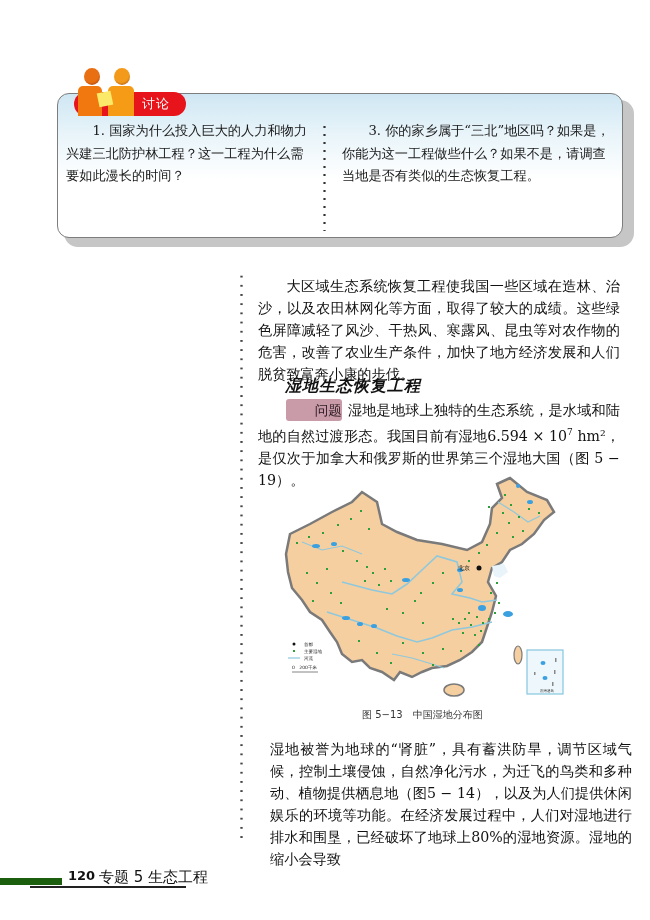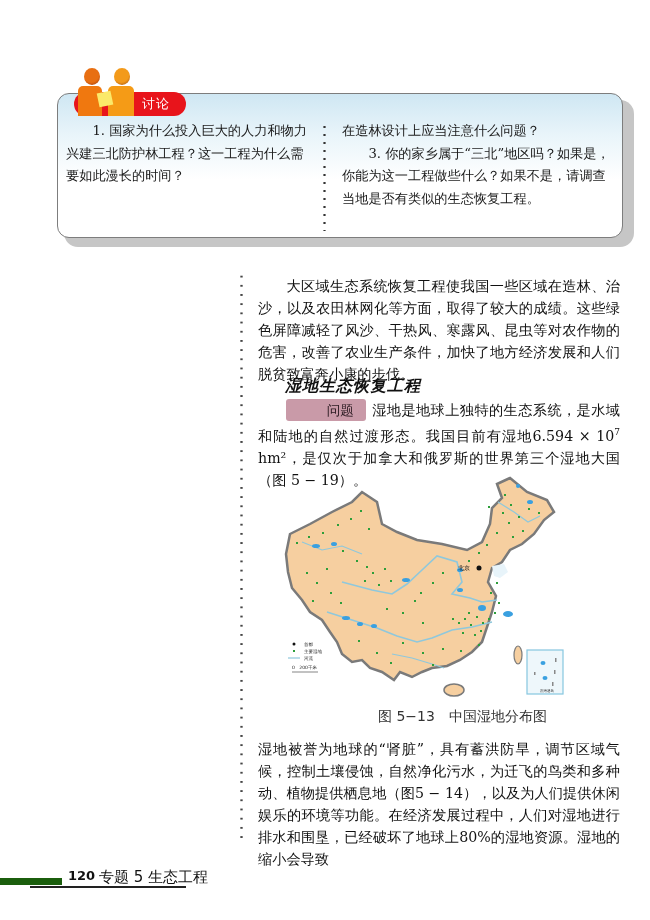--- a/index.html
+++ b/index.html
@@ -50,29 +50,29 @@
     position: absolute; left: 258px; font-size: 14.2px; line-height: 22px;
     font-family: "DejaVu Serif", serif; color: #111; width: 362px;
     text-align: justify;
   }
   .body-text p.indent { text-indent: 2em; }
   .section-heading {
     position: absolute; left: 285px; top: 376px; font-size: 16px; font-weight: bold;
     font-style: italic; font-family: "DejaVu Serif", serif; letter-spacing: 1px;
   }
   .question-tag {
-    display: inline-block; background: #c99aa8; color: #2a1a20; padding: 0 12px;
+    display: inline-block; background: #c99aa8; color: #2a1a20; padding: 0 0;
     border-radius: 3px; margin-right: 6px; font-family: "DejaVu Sans", sans-serif; font-size: 13.5px;
   }
   sup { font-size: 9px; }
 
   
   .map-wrap { position: absolute; left: 282px; top: 472px; width: 305px; height: 232px; }
   .map-caption {
-    position: absolute; left: 378px; top: 708px; font-size: 14px;
+    position: absolute; left: 362px; top: 708px; font-size: 10px;
     font-family: "DejaVu Sans", sans-serif; color: #333; text-align: right;
   }
 
   
   .footer-green { position: absolute; left: 0; top: 878px; width: 62px; height: 7px; background: #1b5e0d; }
   .footer-line { position: absolute; left: 30px; top: 886px; width: 156px; height: 2px; background: #222; }
   .footer-page {
     position: absolute; left: 68px; top: 868px; font-size: 13px; font-weight: bold;
     font-family: "DejaVu Sans", sans-serif; color: #111;
   }
@@ -95,21 +95,20 @@
   <div class="p-body" style="left:30px;top:18px;width:26px;height:30px;background:#f59b16;"></div>
   <div style="position:absolute;left:20px;top:24px;width:14px;height:14px;background:#fbe96a;transform:rotate(-12deg);"></div>
 </div>
 <div class="disc-tab-label">讨论</div>
 
 <div class="disc-col" style="left:66px;width:250px;">
   <p>1. 国家为什么投入巨大的人力和物力兴建三北防护林工程？这一工程为什么需要如此漫长的时间？</p>
 </div>
 <div class="disc-divider"></div>
 <div class="disc-col" style="left:342px;width:270px;">
-  <p class="noindent">在造林设计上应当注意什么问题？</p>
   <p>3. 你的家乡属于“三北”地区吗？如果是，你能为这一工程做些什么？如果不是，请调查当地是否有类似的生态恢复工程。</p>
 </div>
 
 <div class="margin-dots"></div>
 
 <div class="body-text" style="top:275px;">
   <p class="indent">大区域生态系统恢复工程使我国一些区域在造林、治沙，以及农田林网化等方面，取得了较大的成绩。这些绿色屏障减轻了风沙、干热风、寒露风、昆虫等对农作物的危害，改善了农业生产条件，加快了地方经济发展和人们脱贫致富奔小康的步伐。</p>
 </div>
 
 <div class="section-heading">湿地生态恢复工程</div>
@@ -238,20 +237,20 @@
       <rect x="273" y="186" width="1.5" height="4" fill="#888"></rect>
       <rect x="272" y="198" width="1.5" height="4" fill="#888"></rect>
       <rect x="270" y="210" width="1.5" height="4" fill="#888"></rect>
       <rect x="252" y="200" width="1.5" height="3" fill="#888"></rect>
       <text x="258" y="220" font-size="3.5" font-family="DejaVu Sans, sans-serif" fill="#222">南海诸岛</text>
     </g>
   </svg>
 </div>
 <div class="map-caption">图 5−13　中国湿地分布图</div>
 
-<div class="body-text" style="top:738px;">
+<div class="body-text" style="top:738px;margin-left:12px;">
   <p>湿地被誉为地球的“肾脏”，具有蓄洪防旱，调节区域气候，控制土壤侵蚀，自然净化污水，为迁飞的鸟类和多种动、植物提供栖息地（图5 − 14），以及为人们提供休闲娱乐的环境等功能。在经济发展过程中，人们对湿地进行排水和围垦，已经破坏了地球上80%的湿地资源。湿地的缩小会导致</p>
 </div>
 
 <div class="footer-green"></div>
 <div class="footer-line"></div>
 <div class="footer-page">120</div>
 <div class="footer-title">专题 5  生态工程</div>
 
 </body></html>

